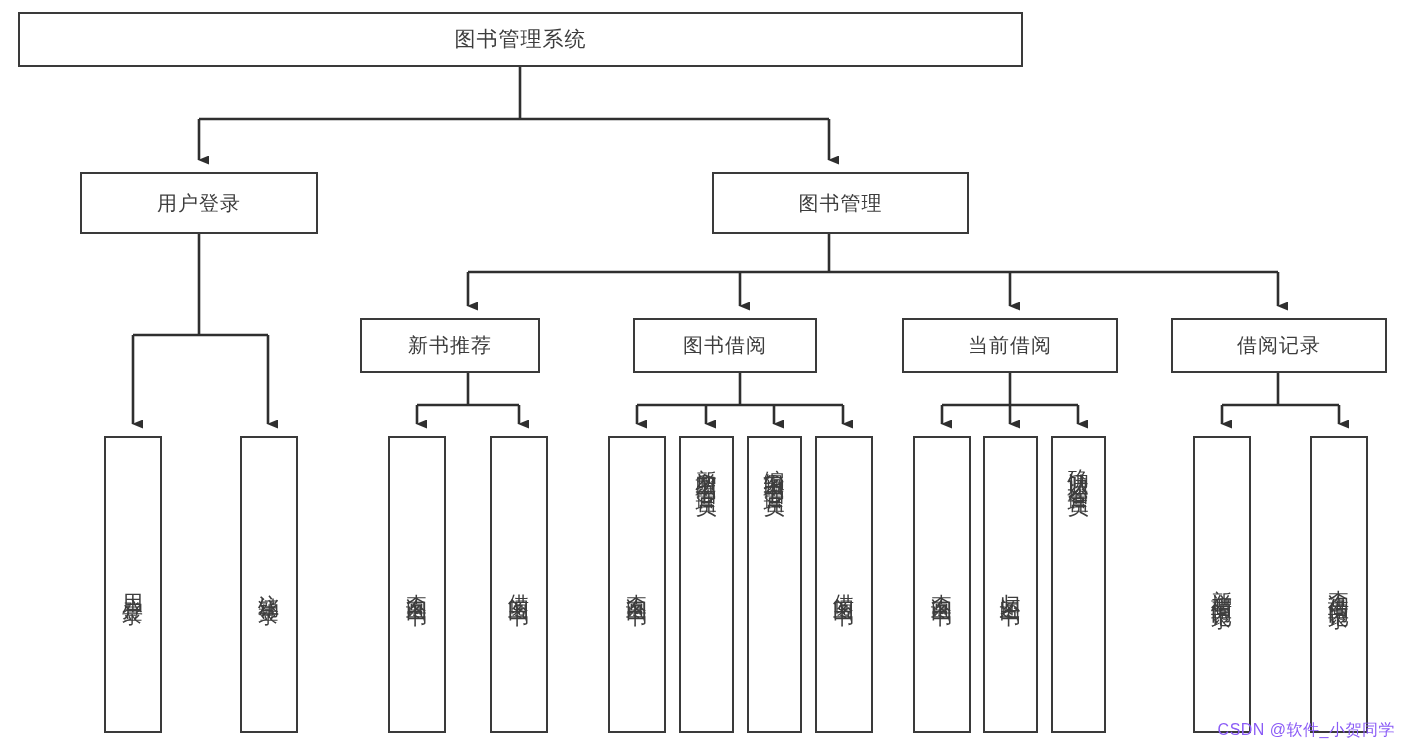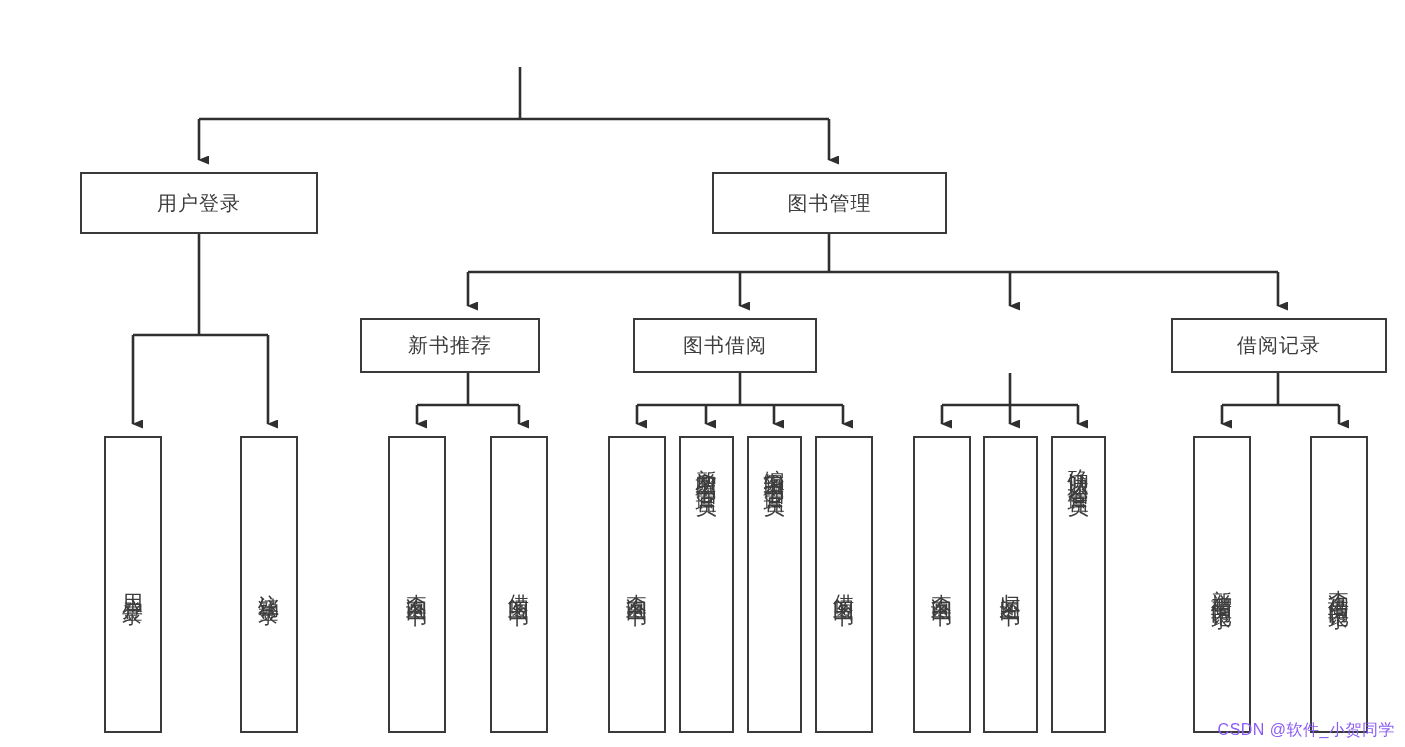--- a/index.html
+++ b/index.html
@@ -113,37 +113,43 @@
       <path d="M1010,405 L1010,424" marker-end="url(#arrow)"></path>
       <path d="M1078,405 L1078,424" marker-end="url(#arrow)"></path>
 
       <path d="M1278,373 L1278,405"></path>
       <path d="M1222,405 L1339,405"></path>
       <path d="M1222,405 L1222,424" marker-end="url(#arrow)"></path>
       <path d="M1339,405 L1339,424" marker-end="url(#arrow)"></path>
     </g>
   </svg>
 
+  <div class="node root" style="left:18px;top:12px;width:1005px;height:55px;">
+    <span class="lbl">图书管理系统</span>
+  </div>
 
   <div class="node" style="left:80px;top:172px;width:238px;height:62px;">
     <span class="lbl">用户登录</span>
   </div>
 
-  <div class="node" style="left:712px;top:172px;width:235px;height:62px;">
+  <div class="node" style="left:712px;top:172px;width:257px;height:62px;">
     <span class="lbl">图书管理</span>
   </div>
 
   <div class="node" style="left:360px;top:318px;width:180px;height:55px;">
     <span class="lbl">新书推荐</span>
   </div>
 
   <div class="node" style="left:633px;top:318px;width:184px;height:55px;">
     <span class="lbl">图书借阅</span>
   </div>
 
+  <div class="node" style="left:902px;top:318px;width:216px;height:55px;">
+    <span class="lbl">当前借阅</span>
+  </div>
 
   <div class="node" style="left:1171px;top:318px;width:216px;height:55px;">
     <span class="lbl">借阅记录</span>
   </div>
 
   <div class="node leaf mid" style="left:104px;top:436px;width:58px;height:297px;">
     <span class="lbl">用户登录</span>
   </div>
 
   <div class="node leaf mid" style="left:240px;top:436px;width:58px;height:297px;">

